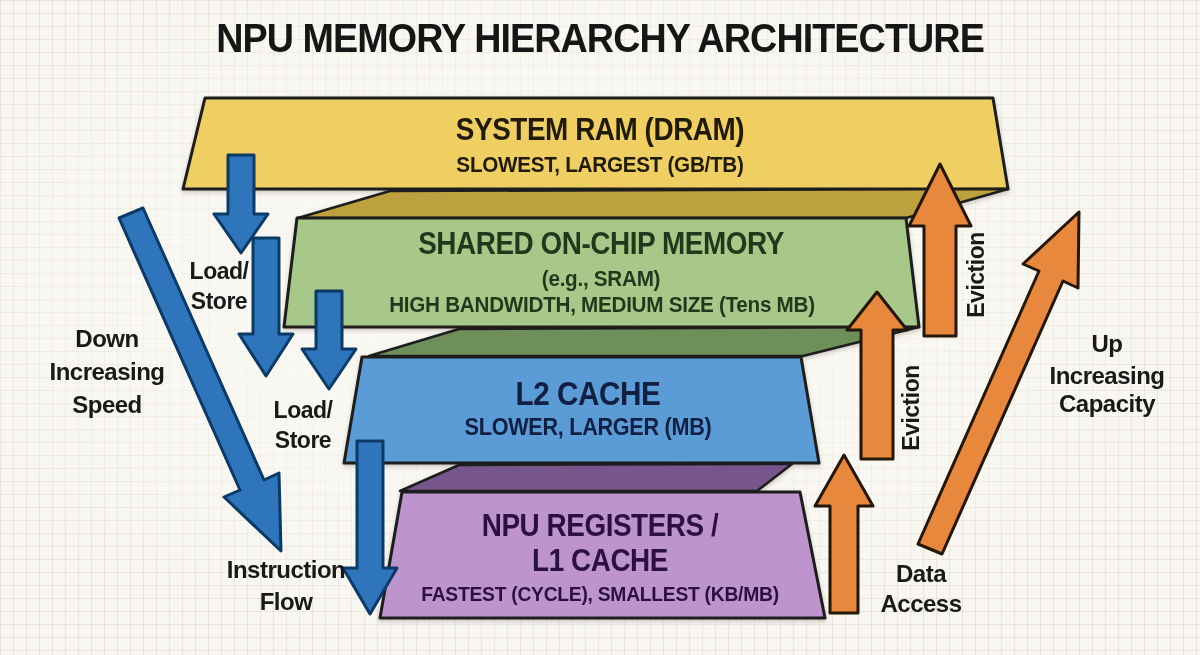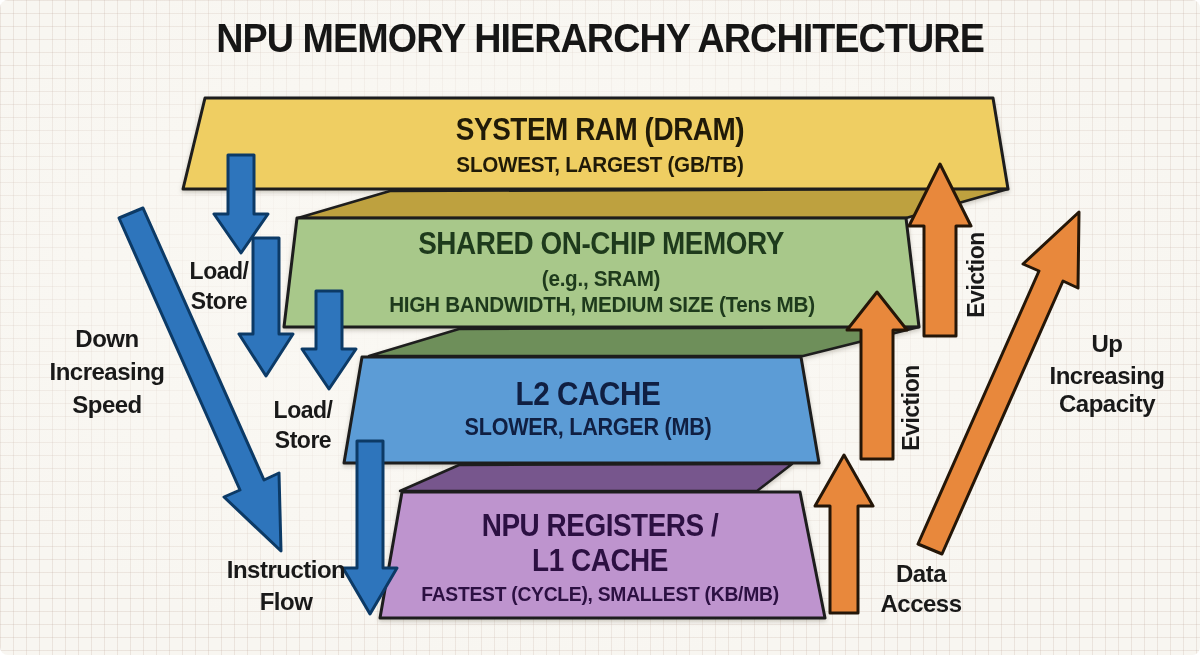--- a/index.html
+++ b/index.html
@@ -7,21 +7,20 @@
     position:relative;
     width:1200px;height:655px;
     overflow:hidden;
     font-family:"Liberation Sans", sans-serif;
     background-color:#f8f6f1;
     background-image:
       radial-gradient(ellipse at 45% 45%, rgba(250,248,243,0.9) 25%, rgba(250,248,243,0) 75%),
       linear-gradient(rgba(205,185,175,0.30) 1px, transparent 1px),
       linear-gradient(90deg, rgba(205,185,175,0.30) 1px, transparent 1px);
     background-size:100% 100%, 13px 13px, 13px 13px;
-    border-radius:8px;
   }
   svg{display:block;width:1200px;height:655px;}
   .slab{stroke:#1d1d1d;stroke-width:3;stroke-linejoin:round;}
   .band{stroke:#1d1d1d;stroke-width:2.5;stroke-linejoin:round;}
   .arrow-blue{stroke:#0c3a66;stroke-width:3;stroke-linejoin:round;}
   .arrow-orange{stroke:#241608;stroke-width:3;stroke-linejoin:round;}
   text{font-family:"Liberation Sans", sans-serif;}
   .title-text{font-size:41px;font-weight:bold;letter-spacing:-1px;}
   .h1-text{font-size:31px;font-weight:bold;letter-spacing:-0.5px;}
   .h2-text{font-size:22px;font-weight:bold;letter-spacing:-0.3px;}

